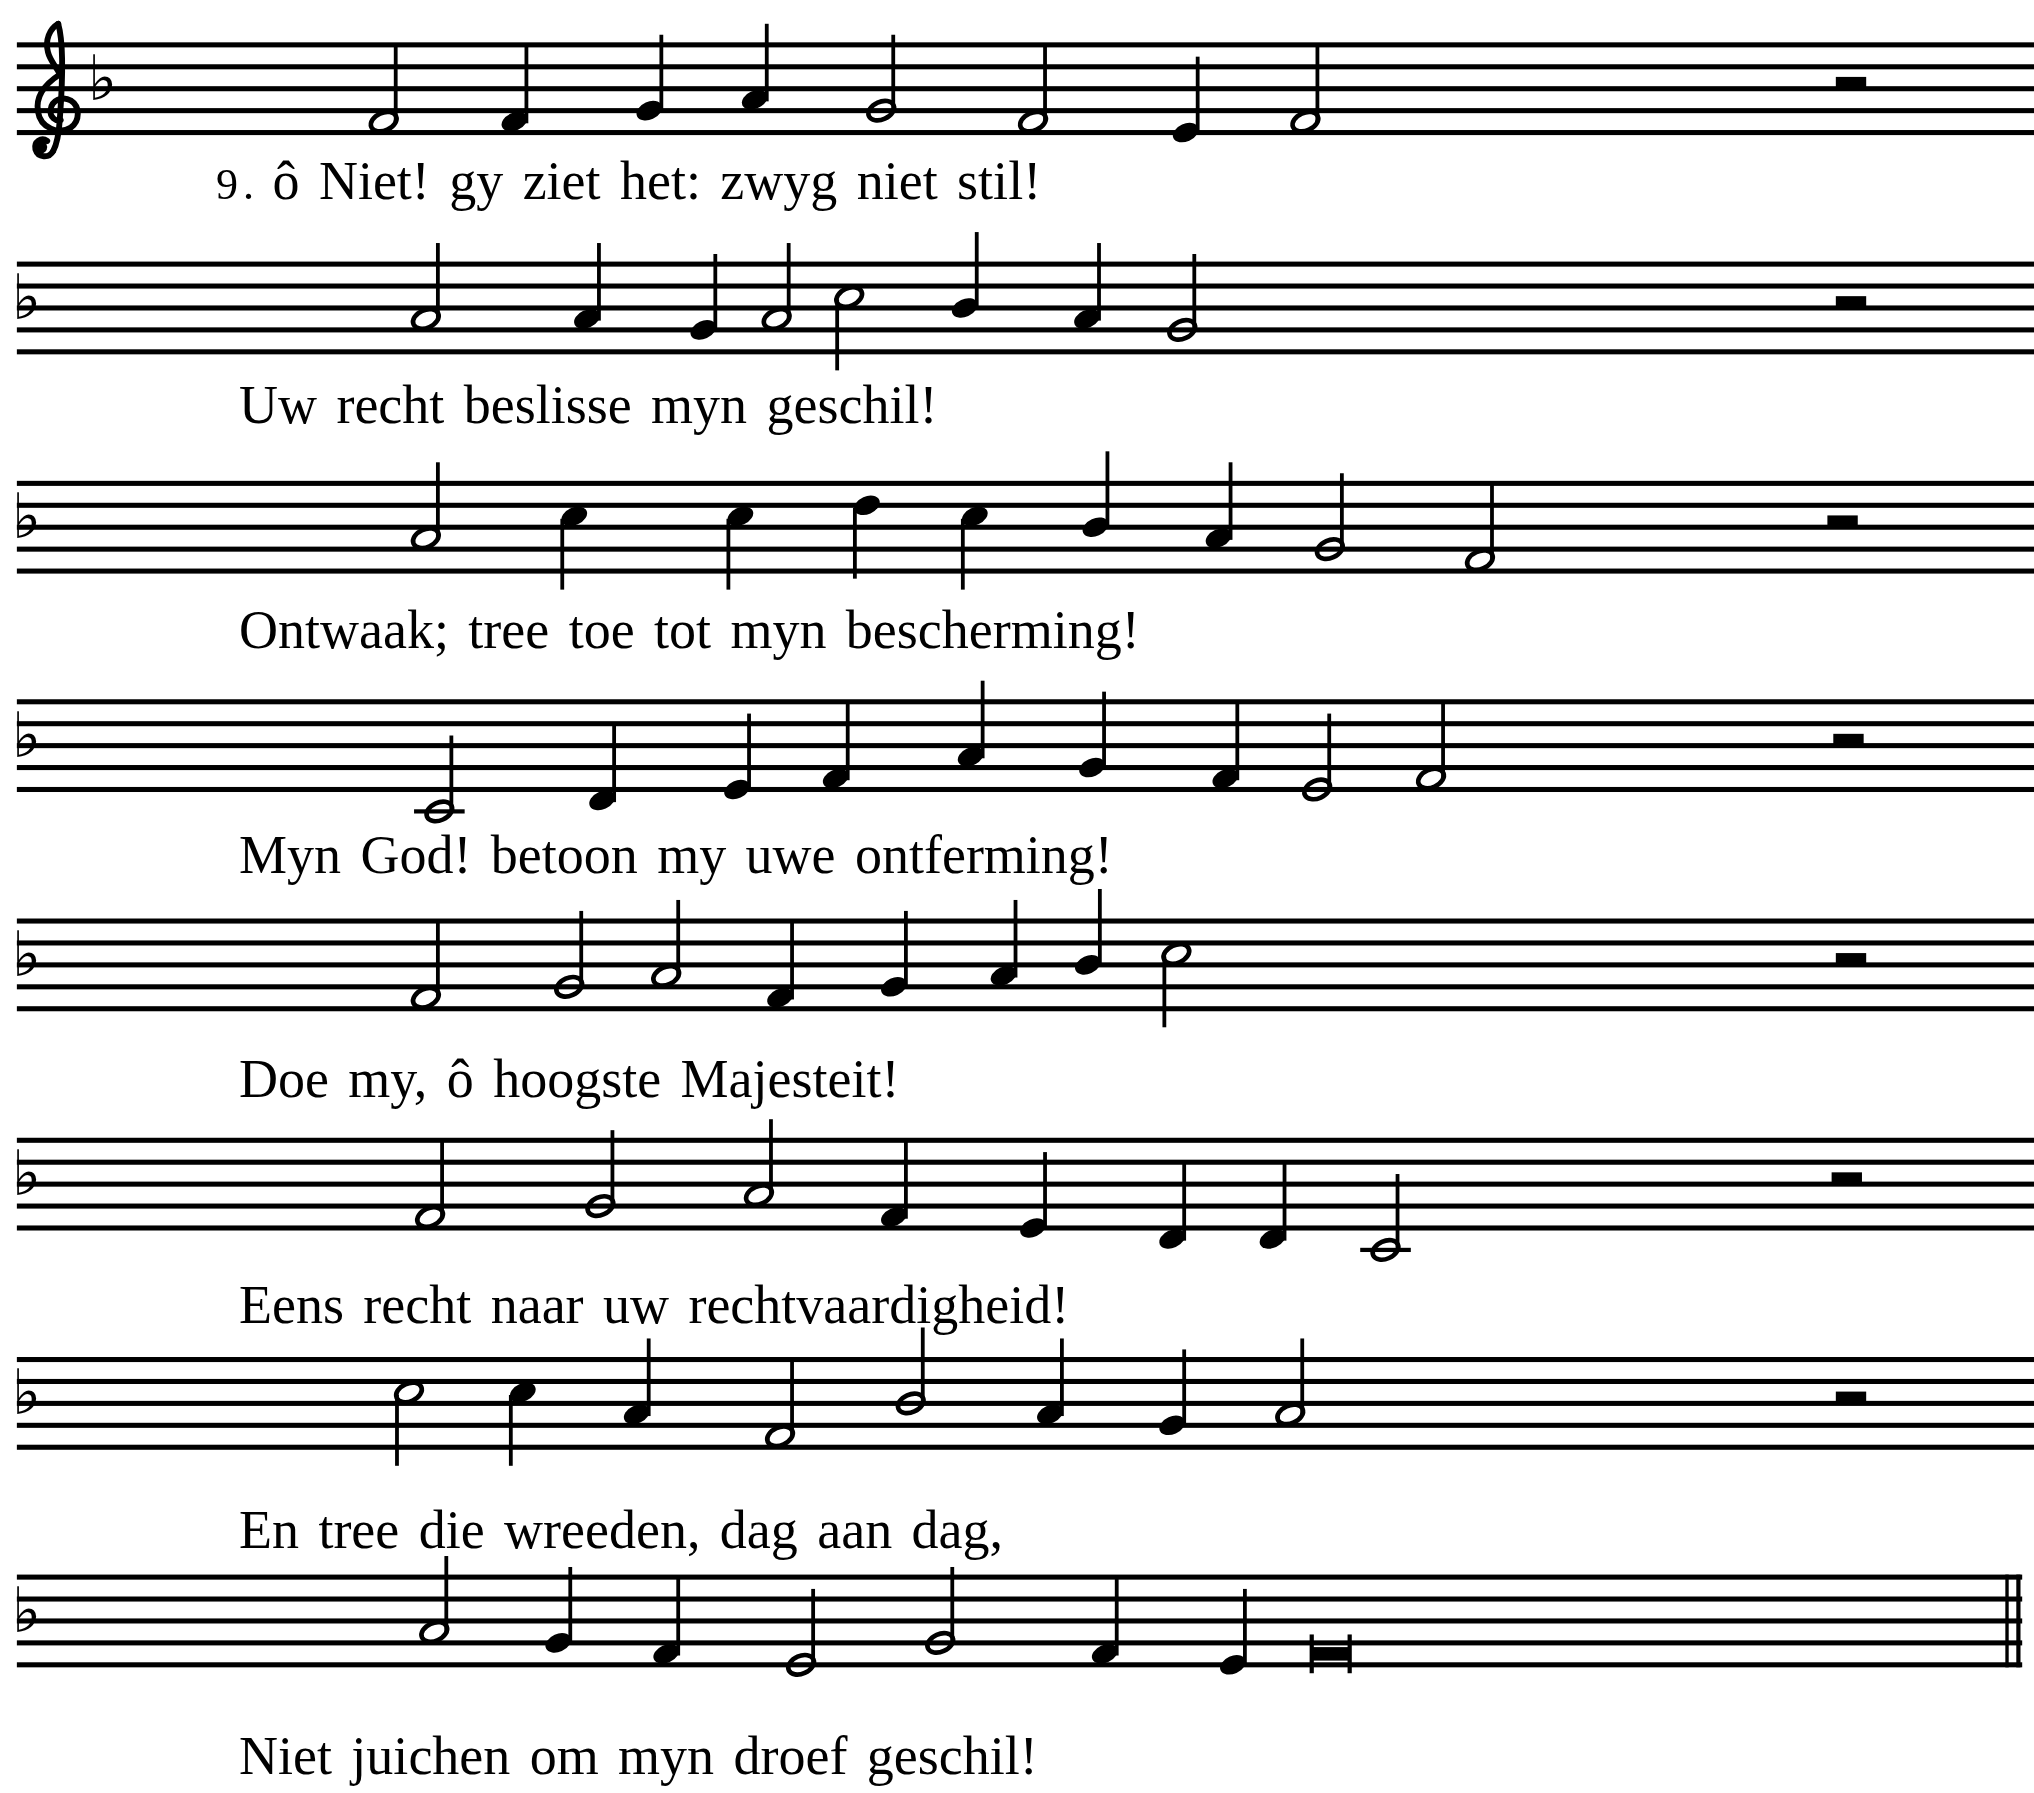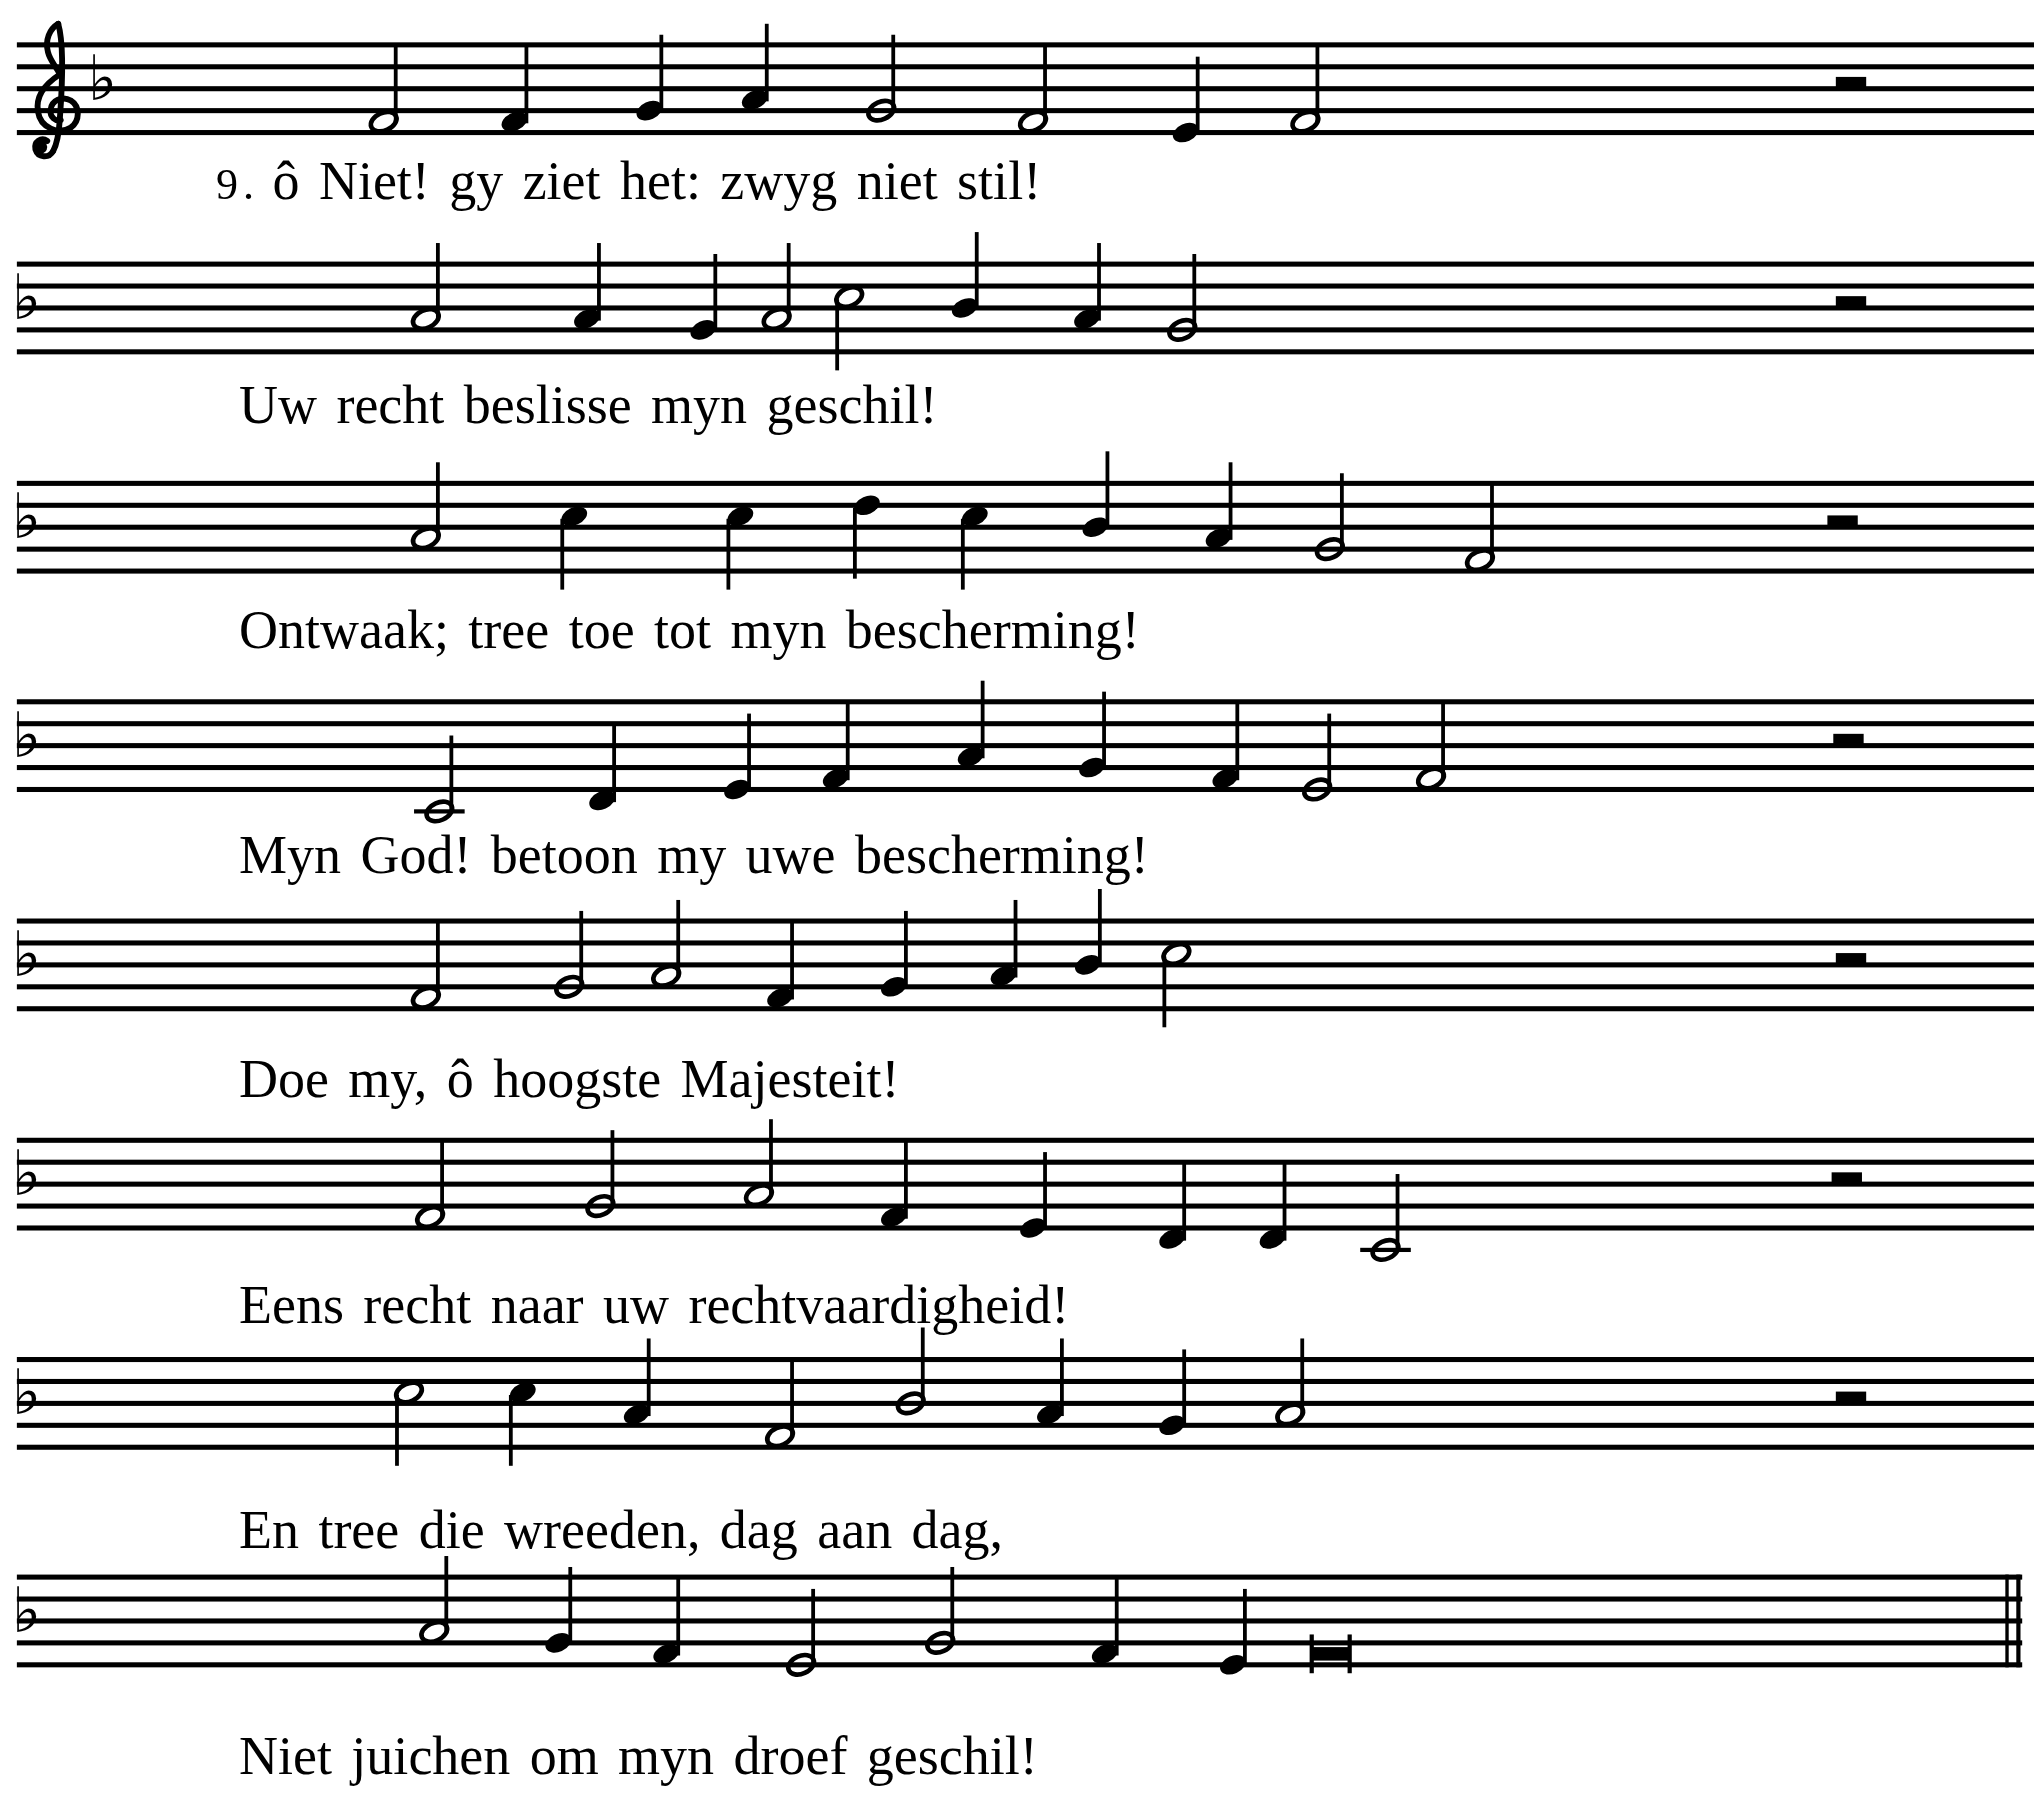--- a/index.html
+++ b/index.html
@@ -368,21 +368,21 @@
   <div class="lyric-line" style="left: 216px; top: 154px;">
     <span class="verse-num">9.</span><span>ô Niet! gy ziet het: zwyg niet stil!</span>
   </div>
   <div class="lyric-line" style="left: 239px; top: 378px;">
     <span>Uw recht beslisse myn geschil!</span>
   </div>
   <div class="lyric-line" style="left: 239px; top: 603px;">
     <span>Ontwaak; tree toe tot myn bescherming!</span>
   </div>
   <div class="lyric-line" style="left: 239px; top: 828px;">
-    <span>Myn God! betoon my uwe bescherming!</span>
+    <span>Myn God! betoon my uwe ontferming!</span>
   </div>
   <div class="lyric-line" style="left: 239px; top: 1052px; text-align: right;">
     <span>Doe my, ô hoogste Majesteit!</span>
   </div>
   <div class="lyric-line" style="left: 239px; top: 1278px; text-align: right;">
     <span>Eens recht naar uw rechtvaardigheid!</span>
   </div>
   <div class="lyric-line" style="left: 239px; top: 1503px;">
     <span>En tree die wreeden, dag aan dag,</span>
   </div>

